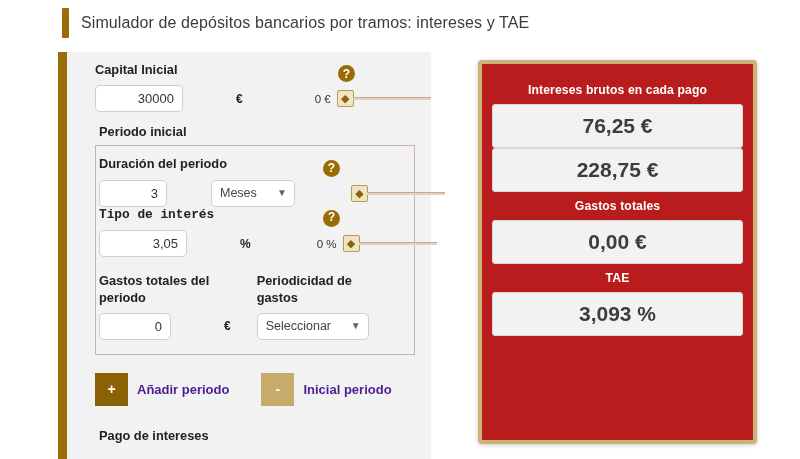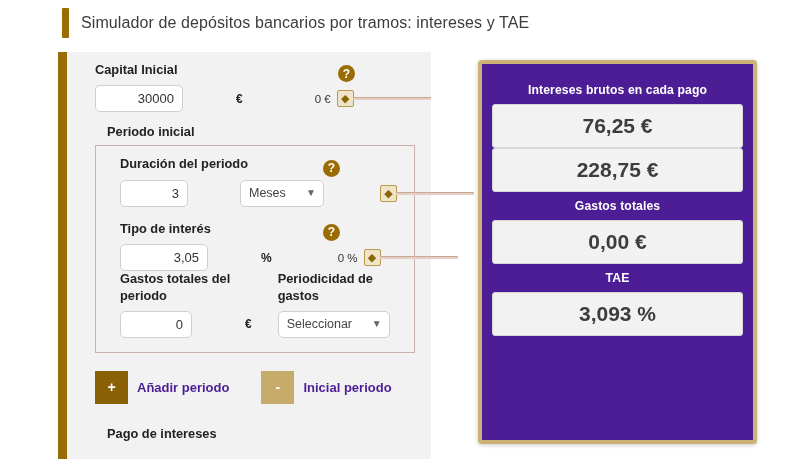--- a/index.html
+++ b/index.html
@@ -34,21 +34,21 @@
     border-left: 9px solid #9a6c06;
   }
   .form-inner { position: relative; padding: 10px 16px 0 28px; }
 
   .field-label {
     font-size: 12.8px; font-weight: bold; color: #222;
     margin: 0 0 7px 0; line-height: 1.28;
   }
   .section-label {
     font-size: 12.8px; font-weight: bold; color: #222;
-    margin: 12px 0 6px 12px;
+    margin: 12px 0 6px 4px;
   }
 
   .row { display: flex; align-items: center; gap: 44px; }
 
   input.num {
     width: 88px; height: 27px;
     border: 1px solid #cfcfcf; border-radius: 5px;
     background: #fff; color: #333;
     font-family: "Liberation Sans", sans-serif;
     font-size: 13px; text-align: right;
@@ -102,21 +102,21 @@
     font-size: 12px; font-weight: bold;
     display: flex; align-items: center; justify-content: center;
     line-height: 1; flex: none;
   }
 
   
   .period-box {
     border: 1px solid #cbb0ad;
     background: #f2f2f2;
     margin-top: 4px;
-    padding: 10px 14px 14px 24px;
+    padding: 10px 14px 14px 3px;
   }
 
   .label-row { display: flex; align-items: center; }
   .label-row .help { margin-left: auto; margin-right: 60px; }
 
   .two-col { display: flex; gap: 26px; }
   .col-label {
     font-size: 12.8px; font-weight: bold; color: #222;
     line-height: 1.28; margin-bottom: 7px;
   }
@@ -133,21 +133,21 @@
   .sq-btn.del { background: #c6ab6a; }
   .btn-text {
     font-size: 13px; font-weight: bold; color: #4c1d95;
     margin-left: 9px; white-space: nowrap;
   }
 
   
   .results {
     position: absolute; left: 478px; top: 60px;
     width: 279px; height: 384px;
-    background: #4c1d95;
+    background: #b91c1c;
     border: 4px solid #cdb278;
     border-radius: 4px;
     padding: 12px 10px;
     box-shadow: 0 1px 4px rgba(0,0,0,0.22);
   }
   .res-label {
     color: #fff; font-size: 12.2px; font-weight: bold;
     text-align: center; padding: 7px 0 7px 0;
     letter-spacing: 0.1px;
   }
@@ -192,51 +192,51 @@
       <div class="section-label">Periodo inicial</div>
 
       <div class="period-box">
 
         <div class="label-row">
           <div class="field-label">Duración del periodo</div>
           <div class="help">?</div>
         </div>
         <div class="row">
           <input class="num" style="width: 68px;" type="text" value="3">
-          <span class="sel-wrap" style="margin-left:8px;">
+          <span class="sel-wrap" style="">
             <select class="sel" style="width:84px;">
               <option>Meses</option>
             </select>
             <span class="chev">▼</span>
           </span>
           <div class="slider-group" style="margin-left:12px;">
             <div class="slider">
               <div class="handle">◆</div>
               <div class="track"></div>
             </div>
           </div>
         </div>
 
-        <div class="label-row" style="margin-top:14px;">
+        <div class="label-row" style="font-family:Liberation Mono, monospace;">
           <div class="field-label">Tipo de interés</div>
           <div class="help">?</div>
         </div>
         <div class="row">
           <input class="num" type="text" value="3,05" style="">
           <span class="unit">%</span>
           <div class="slider-group" style="margin-left:22px;">
             <span class="slider-min">0 %</span>
             <div class="slider">
               <div class="handle">◆</div>
               <div class="track"></div>
             </div>
           </div>
         </div>
 
-        <div class="two-col" style="">
+        <div class="two-col" style="margin-top:16px;">
           <div>
             <div class="col-label" style="width:128px;">Gastos totales del periodo</div>
             <div class="row">
               <input class="num" style="width: 72px;" type="text" value="0">
               <span class="unit">€</span>
             </div>
           </div>
           <div>
             <div class="col-label" style="width:120px;">Periodicidad de gastos</div>
             <span class="sel-wrap">

